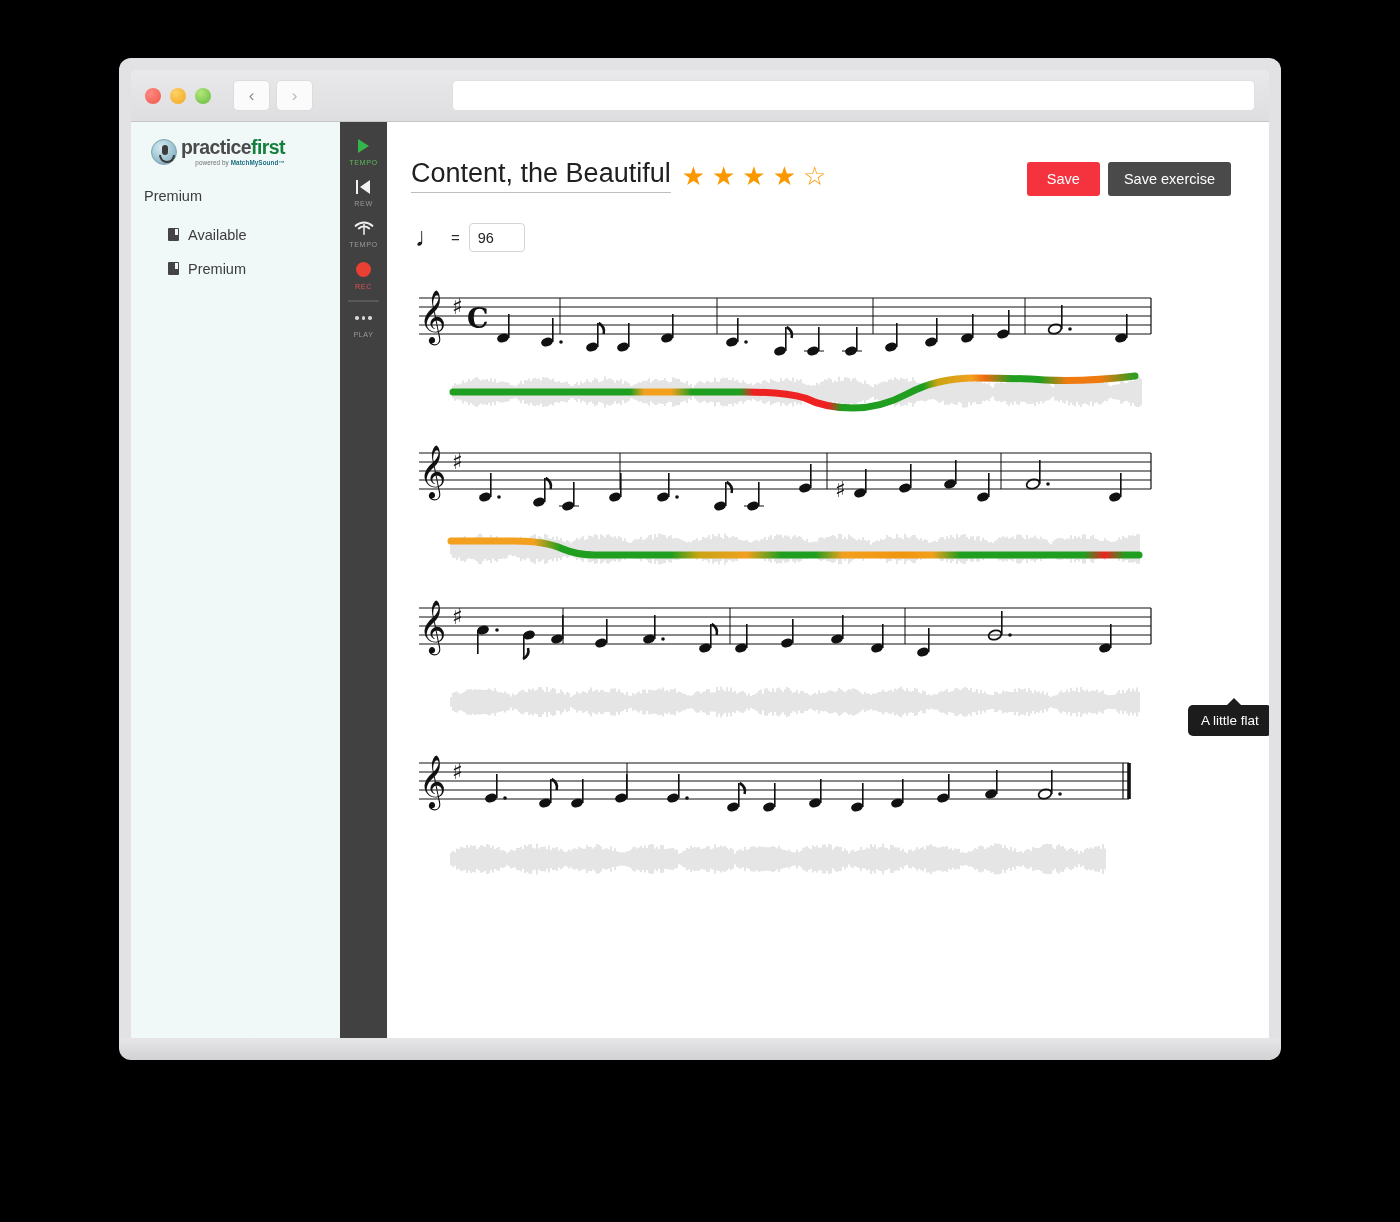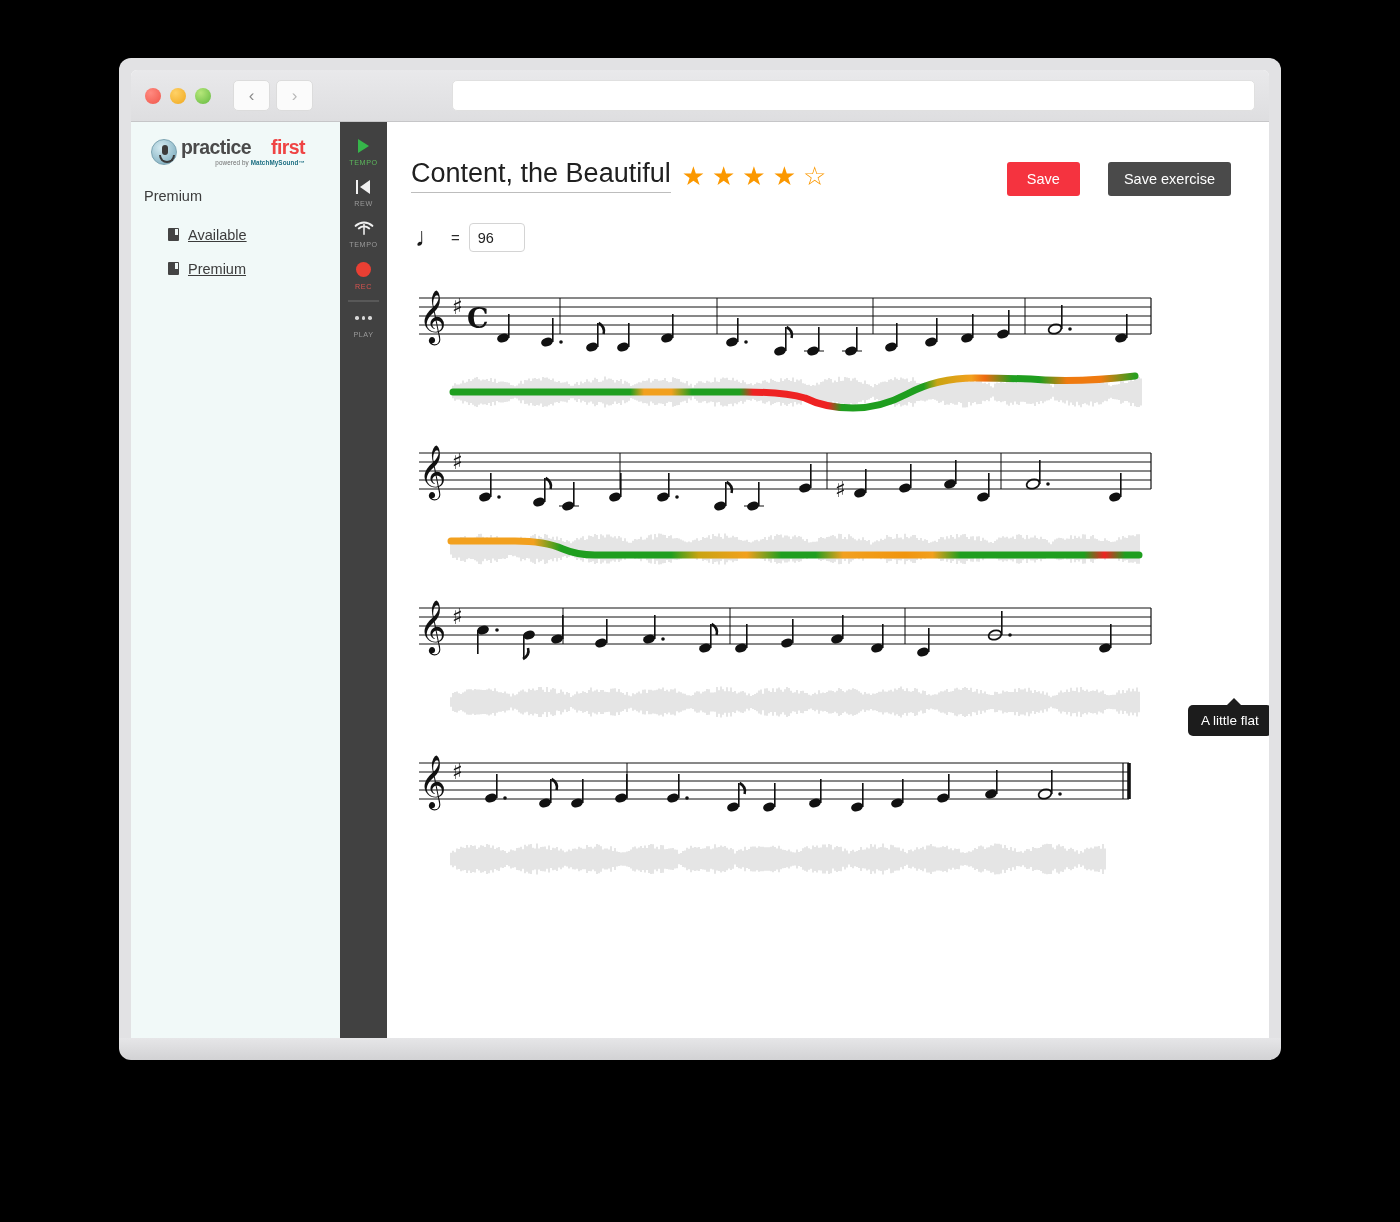--- a/index.html
+++ b/index.html
@@ -82,35 +82,35 @@
   }
   #logo-mic::after {
     content: ""; position: absolute; left: 7px; top: 15px;
     width: 12px; height: 6px;
     border: 2px solid #3b3b3b; border-top: none;
     border-radius: 0 0 8px 8px;
   }
   #logo-text { line-height: 1; }
   .logo-main { font-size: 19.5px; font-weight: bold; letter-spacing: -0.6px; }
   .lt-practice { color: #4a4a4a; }
-  .lt-first { color: #ef4444; margin-left: 20px; }
+  .lt-first { color: #15803d; }
   .logo-sub {
     font-size: 6.3px; color: #6e6e6e; text-align: right;
     margin-top: 2px; letter-spacing: 0.1px;
   }
   .logo-sub b { color: #1c6e82; }
 
   #content-head {
     font-size: 14.5px; color: #3c3c3c;
     padding: 0 0 0 13px; margin-bottom: 14px;
   }
   .side-item {
     display: flex; align-items: center; gap: 9px;
     padding: 0 0 0 37px; height: 34px;
-    font-size: 14.5px; color: #3c3c3c; text-decoration: underline;
+    font-size: 14.5px; color: #3c3c3c;
   }
   .book-icon {
     width: 11px; height: 13px; flex: none; position: relative;
     background: #444; border-radius: 1px;
   }
   .book-icon::after {
     content: ""; position: absolute; right: 1px; top: 1px;
     width: 3px; height: 6px; background: #f1f9f8;
   }
 
@@ -158,21 +158,21 @@
     font-size: 27px; color: #202020; font-weight: normal;
     border-bottom: 1.5px solid #bdbdbd; padding-bottom: 3px;
   }
   #stars { display: flex; gap: 7px; font-size: 26px; color: #fb9800; line-height: 1; }
   .star-empty { color: #fb9800; }
 
   #action-btns { display: flex; gap: 8px; margin-top: 4px; }
   .btn {
     border: none; border-radius: 3px; color: #fff;
     font-family: "Liberation Sans", sans-serif;
-    font-size: 14.5px; cursor: pointer; margin-left: 20px;
+    font-size: 14.5px; cursor: pointer;
   }
   #save-btn { background: #f5333f; padding: 9px 20px; }
   #next-btn { background: #4a4a4a; padding: 9px 16px; }
 
   
   #tempo-row {
     display: flex; align-items: center; gap: 9px;
     padding: 27px 0 0 28px;
   }
   #tempo-note { font-size: 27px; line-height: 0.8; color: #1a1a1a; }

